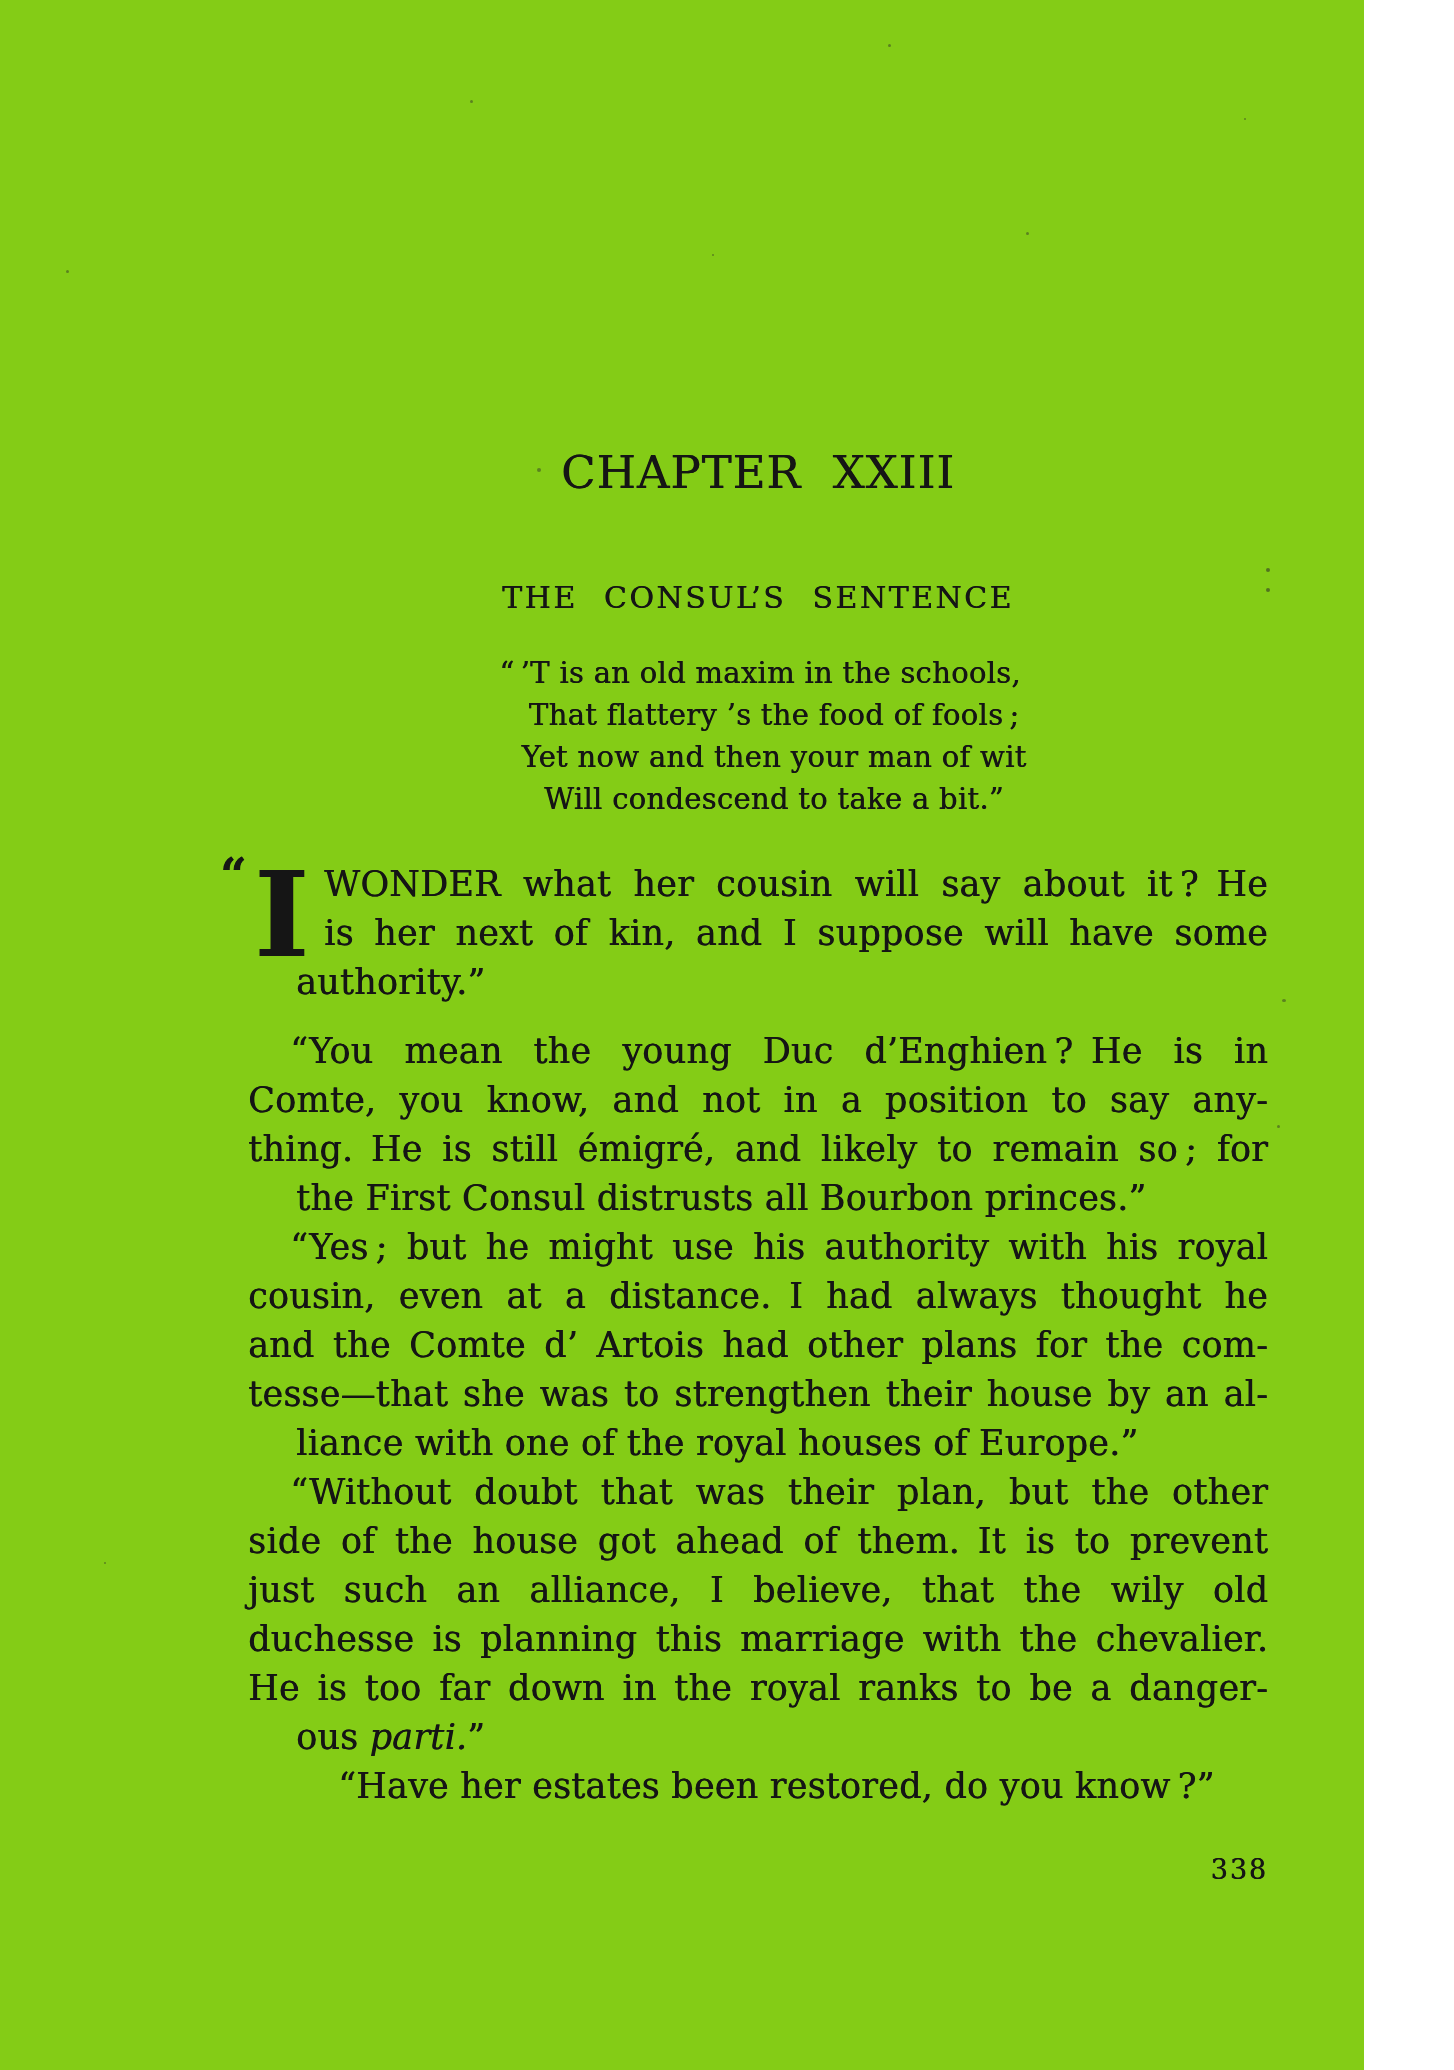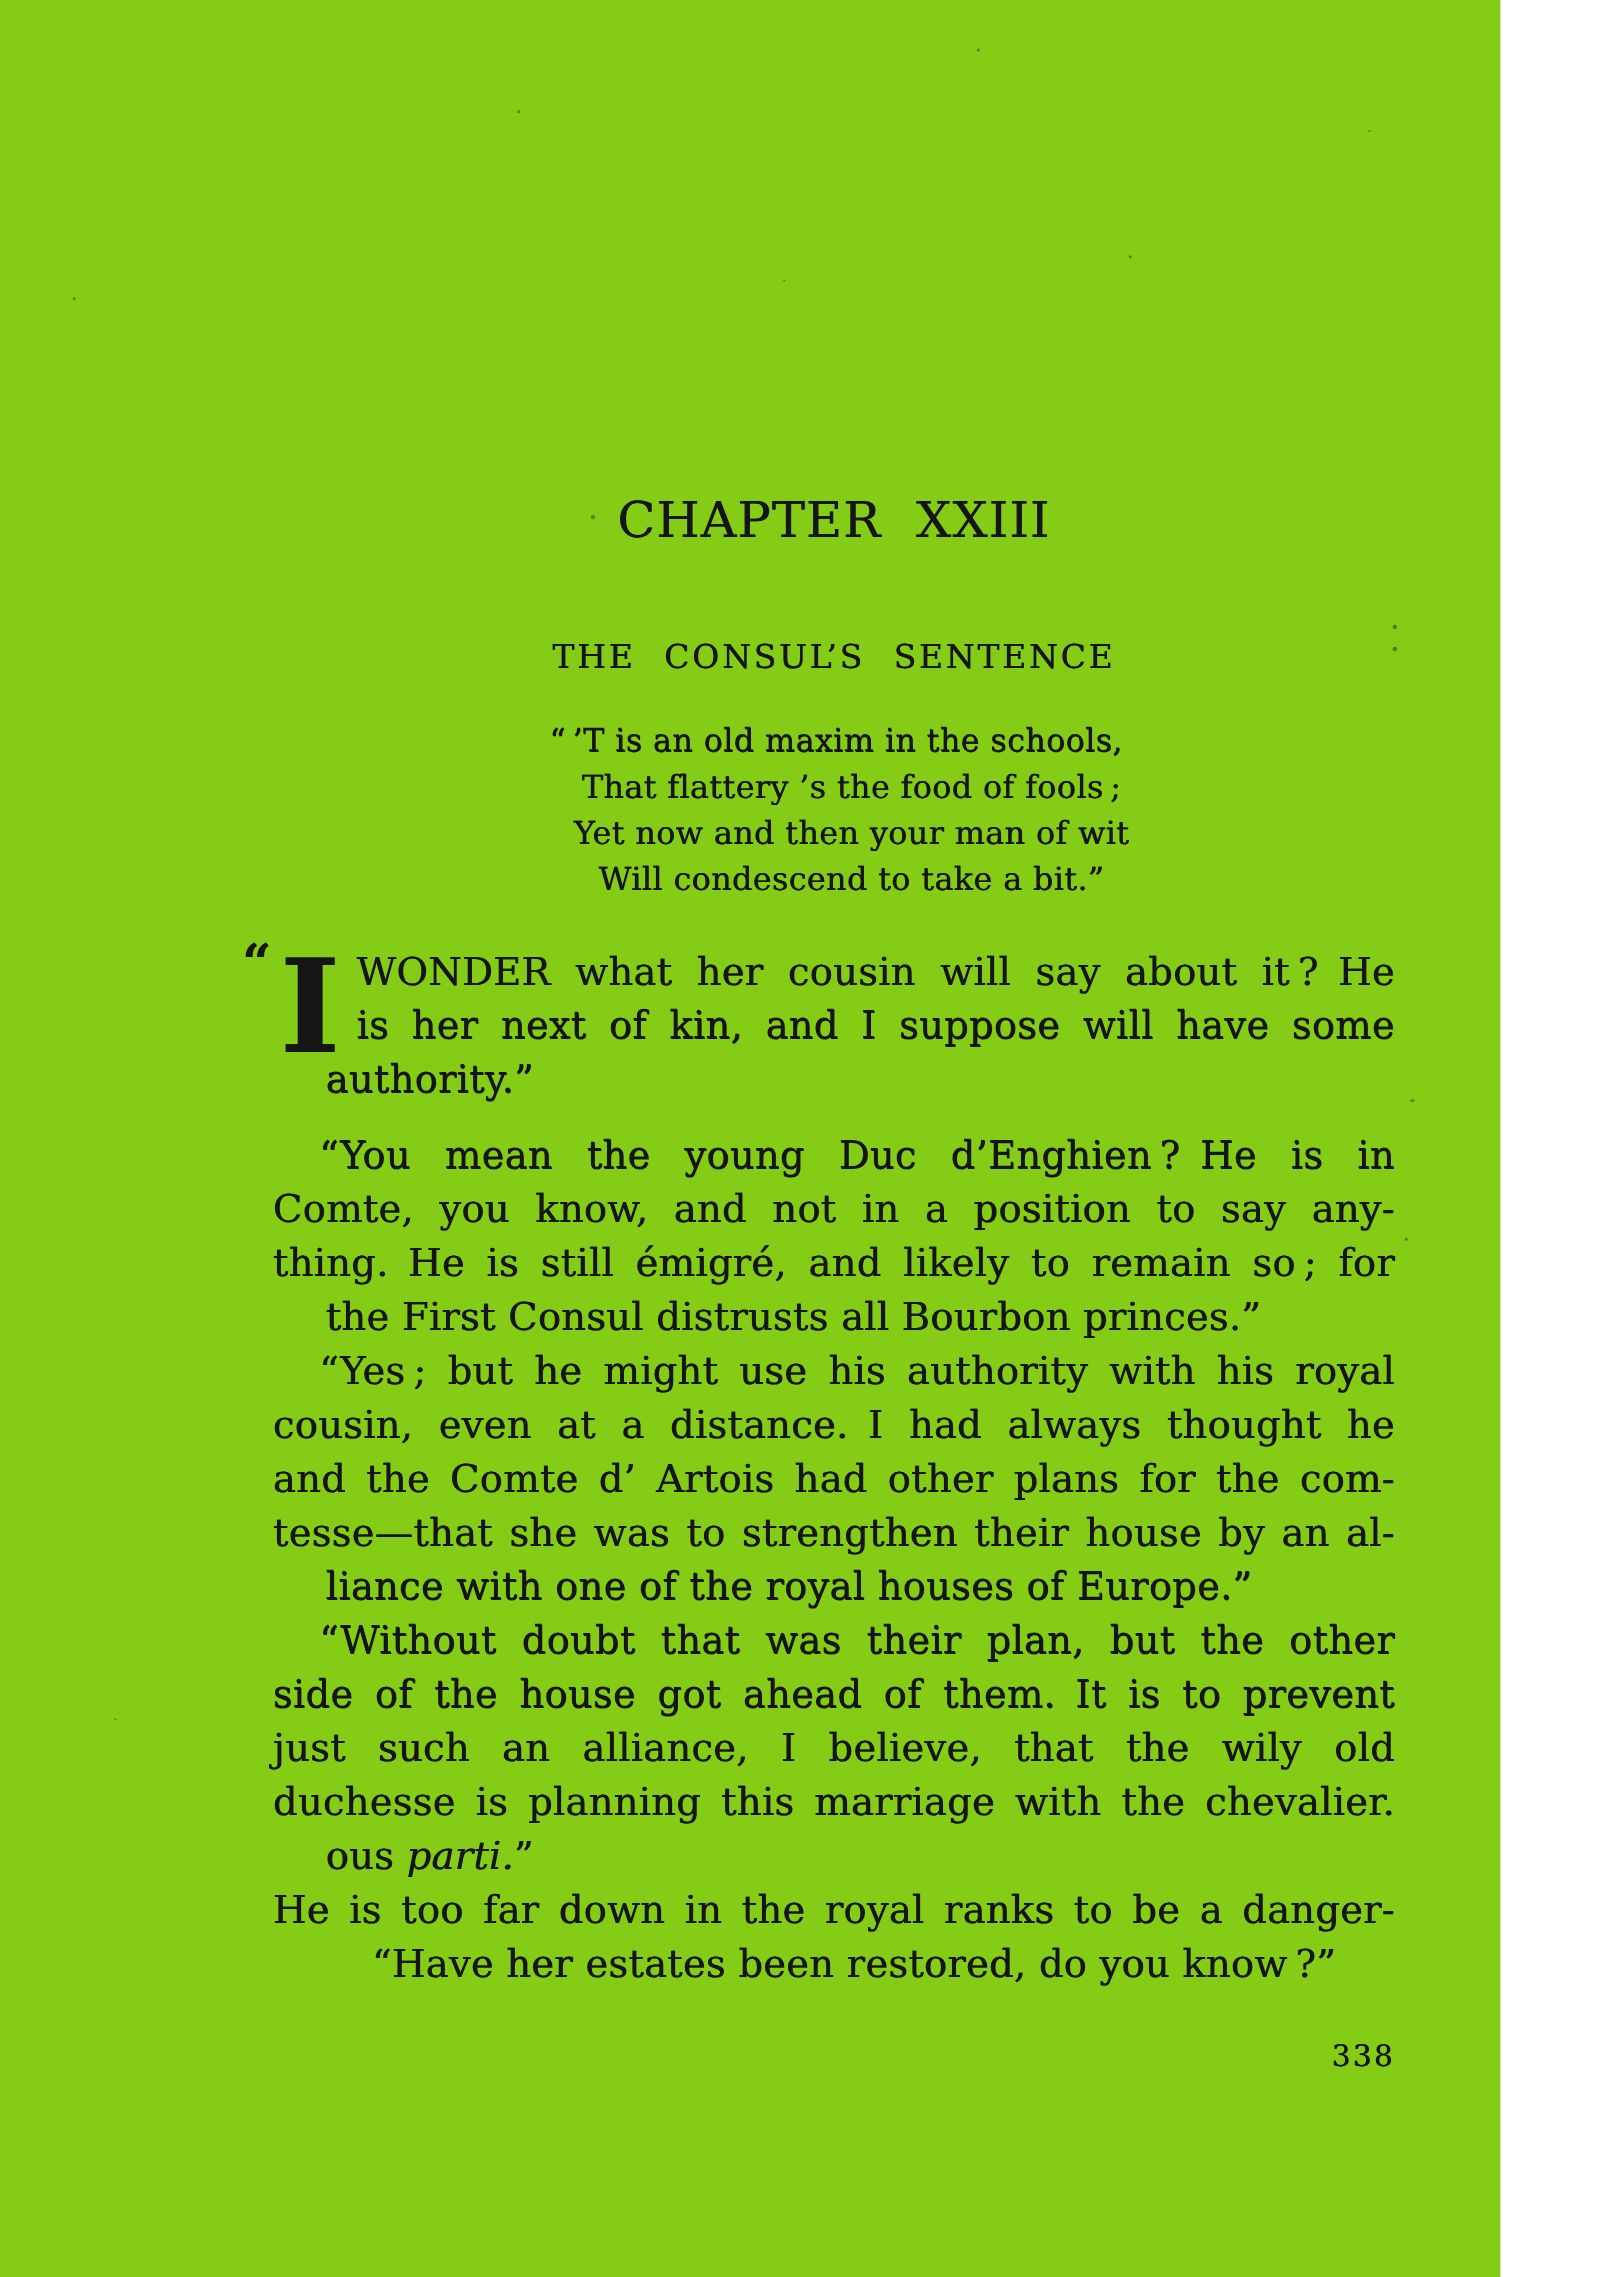--- a/index.html
+++ b/index.html
@@ -151,22 +151,22 @@
         <div class="line">cousin, even at a distance. I had always thought he</div>
         <div class="line">and the Comte d’ Artois had other plans for the com-</div>
         <div class="line">tesse—that she was to strengthen their house by an al-</div>
         <div class="line last">liance with one of the royal houses of Europe.”</div>
       </div>
     <div class="para indent">
         <div class="line">“Without doubt that was their plan, but the other</div>
         <div class="line">side of the house got ahead of them. It is to prevent</div>
         <div class="line">just such an alliance, I believe, that the wily old</div>
         <div class="line">duchesse is planning this marriage with the chevalier.</div>
+        <div class="line">He is too far down in the royal ranks to be a danger-</div>
         <div class="line last"><span>ous </span><span class="italic">parti.</span><span>”</span></div>
-        <div class="line">He is too far down in the royal ranks to be a danger-</div>
       </div>
     <div class="para indent">
         <div class="line last">“Have her estates been restored, do you know ?”</div>
       </div>
 
   </div>
 
   <div class="folio ink">338</div>
 
 </div>

